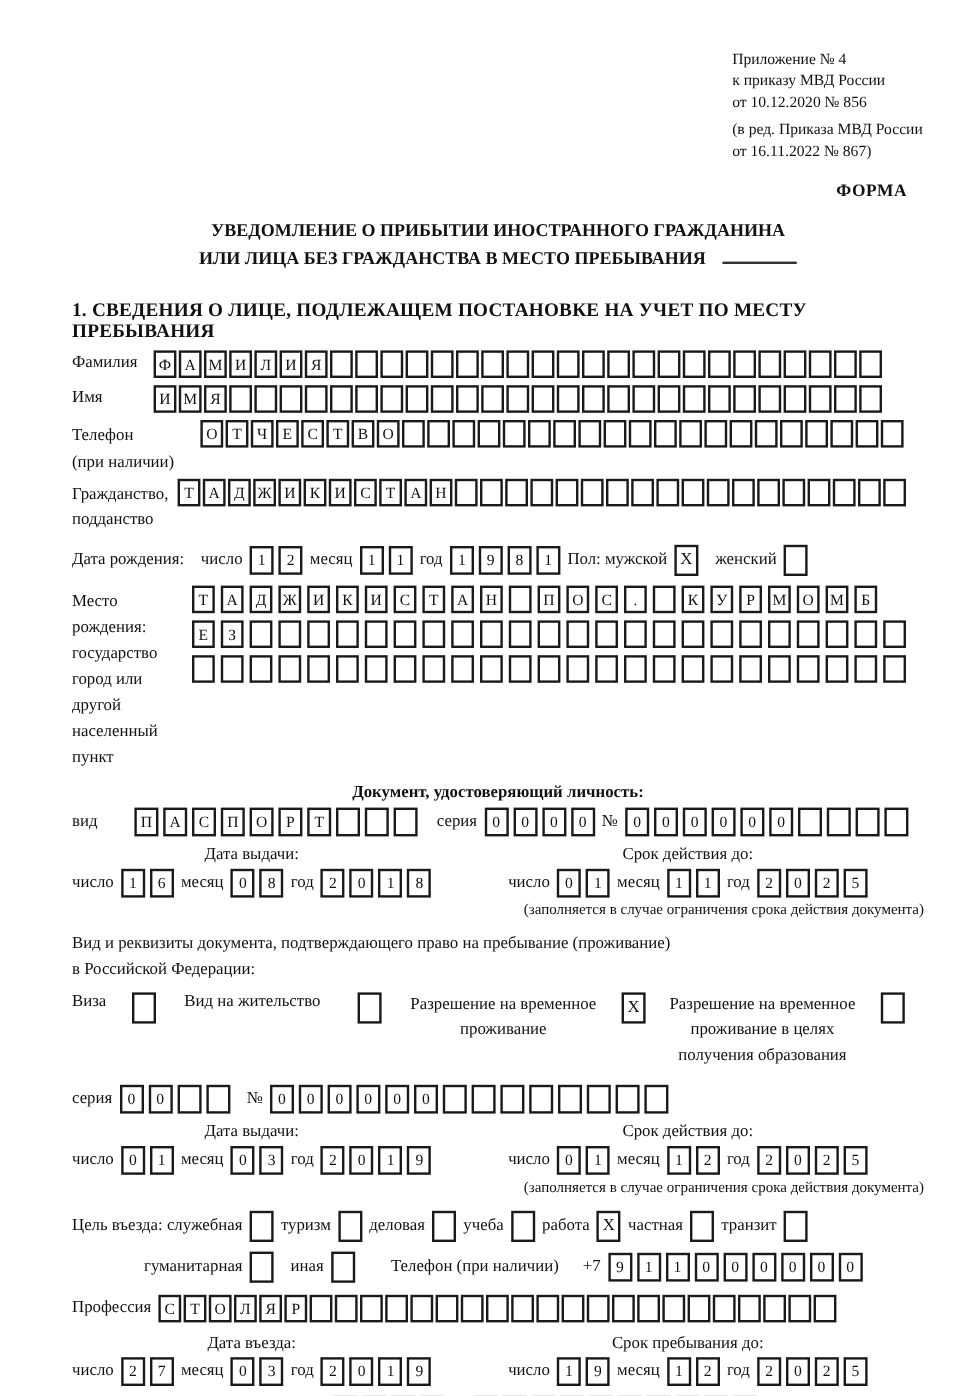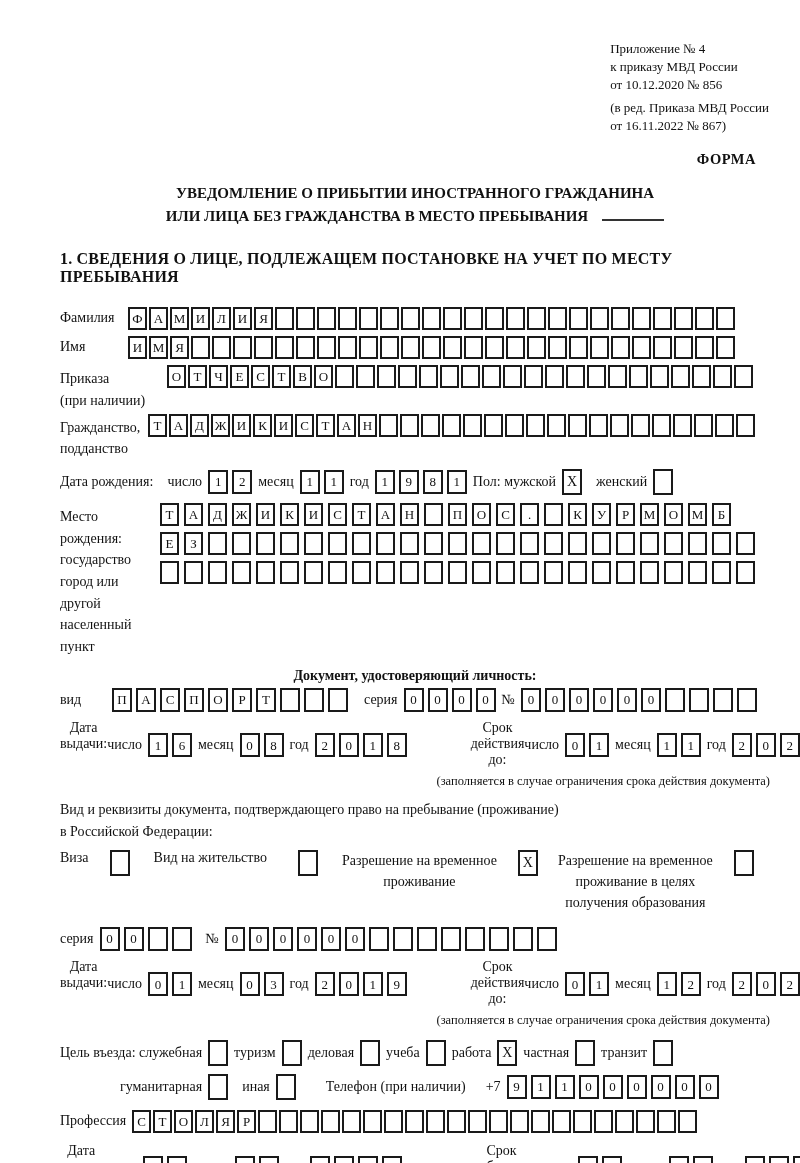--- a/index.html
+++ b/index.html
@@ -31,21 +31,21 @@
   }
   .sp .cell{width:20px;height:24px;}
   .cbox{
     display:inline-flex;box-sizing:border-box;width:20px;height:26px;
     border:2px solid #1a1a1a;align-items:center;justify-content:center;
     font-size:14px;background:#fff;flex:0 0 auto;
   }
   .stack{display:flex;flex-direction:column;gap:6px;}
   .dochead{margin-top:10px;text-align:center;font-weight:bold;font-size:14px;}
   .dates{display:flex;margin-top:8px;font-size:14px;}
-  .dgroup{display:flex;flex-direction:row;}
+  .dgroup{display:flex;flex-direction:column;}
   .dg-right{margin-left:64px;}
   .dhead{text-align:center;font-size:14px;margin-bottom:3px;}
   .dline{display:flex;align-items:center;gap:6px;}
   .dlbl{flex:0 0 auto;}
   .note-right{text-align:right;font-size:12.5px;margin:3px 0 0 0;}
   .para{margin-top:10px;font-size:14px;line-height:1.6;}
   .cbrow{display:flex;align-items:flex-start;margin-top:6px;font-size:14px;gap:10px;}
   .cbpair{display:flex;align-items:flex-start;gap:21px;}
   .cb-ml{text-align:center;line-height:1.5;}
   .inrow{display:flex;align-items:center;gap:6px;font-size:14px;}
@@ -71,21 +71,21 @@
 
   <div class="forma">ФОРМА</div>
 
   <div class="title">
     <div>УВЕДОМЛЕНИЕ О ПРИБЫТИИ ИНОСТРАННОГО ГРАЖДАНИНА</div>
     <div><span>ИЛИ ЛИЦА БЕЗ ГРАЖДАНСТВА В МЕСТО ПРЕБЫВАНИЯ</span><span class="uline"></span></div>
   </div>
 
   <div class="sec1">1. СВЕДЕНИЯ О ЛИЦЕ, ПОДЛЕЖАЩЕМ ПОСТАНОВКЕ НА УЧЕТ ПО МЕСТУ ПРЕБЫВАНИЯ</div>
 
-  <div class="frow" style="margin-top:21px;">
+  <div class="frow" style="margin-top:6px;">
     <span class="lbl w68">Фамилия</span>
     <span class="cells">
         <span class="cell">Ф</span>
         <span class="cell">А</span>
         <span class="cell">М</span>
         <span class="cell">И</span>
         <span class="cell">Л</span>
         <span class="cell">И</span>
         <span class="cell">Я</span>
         <span class="cell"></span>
@@ -143,21 +143,21 @@
         <span class="cell"></span>
         <span class="cell"></span>
         <span class="cell"></span>
         <span class="cell"></span>
         <span class="cell"></span>
       </span>
   </div>
 
   <div class="frow">
     <span class="lbl w107 lbl2">
-      <span>Приказа</span><br>
+      <span>Телефон</span><br>
       <span>(при наличии)</span>
     </span>
     <span class="cells">
         <span class="cell">О</span>
         <span class="cell">Т</span>
         <span class="cell">Ч</span>
         <span class="cell">Е</span>
         <span class="cell">С</span>
         <span class="cell">Т</span>
         <span class="cell">В</span>

